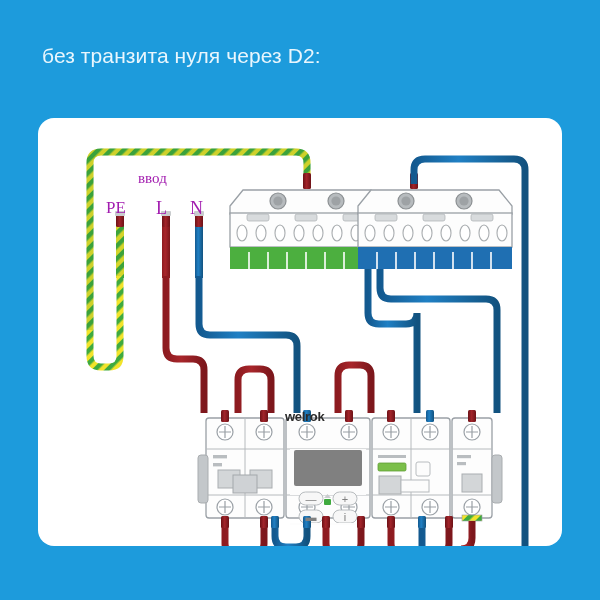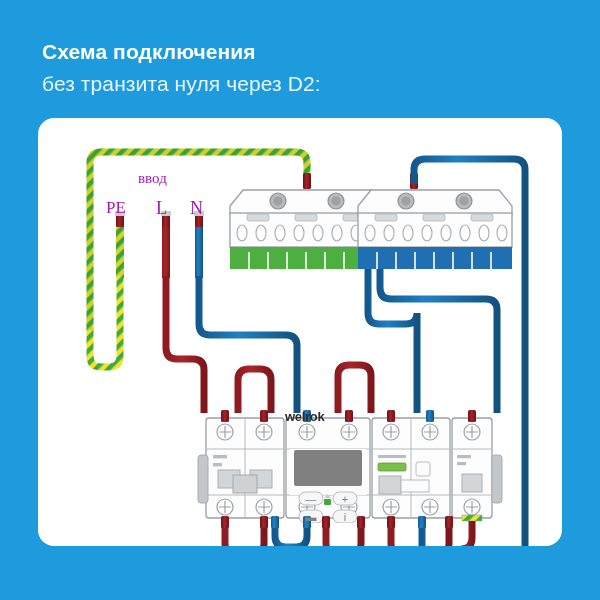--- a/index.html
+++ b/index.html
@@ -53,21 +53,20 @@
     position:absolute;color:#808080;font-size:11px;
     font-family:"Liberation Sans",sans-serif;text-align:center;
   }
 </style>
 </head>
 <body>
 
 <div class="page">
 
   <div class="heading">
-    <div class="line1">Схема подключения</div>
     <div class="line2">без транзита нуля через D2:</div>
   </div>
 
   <div class="card">
     <div class="stage">
 
       <svg width="524" height="428" viewBox="0 0 524 428">
         <defs>
           <pattern id="peStripe" patternUnits="userSpaceOnUse" width="9" height="9" patternTransform="rotate(45)">
             <rect width="9" height="9" fill="#f2e32a"></rect>

